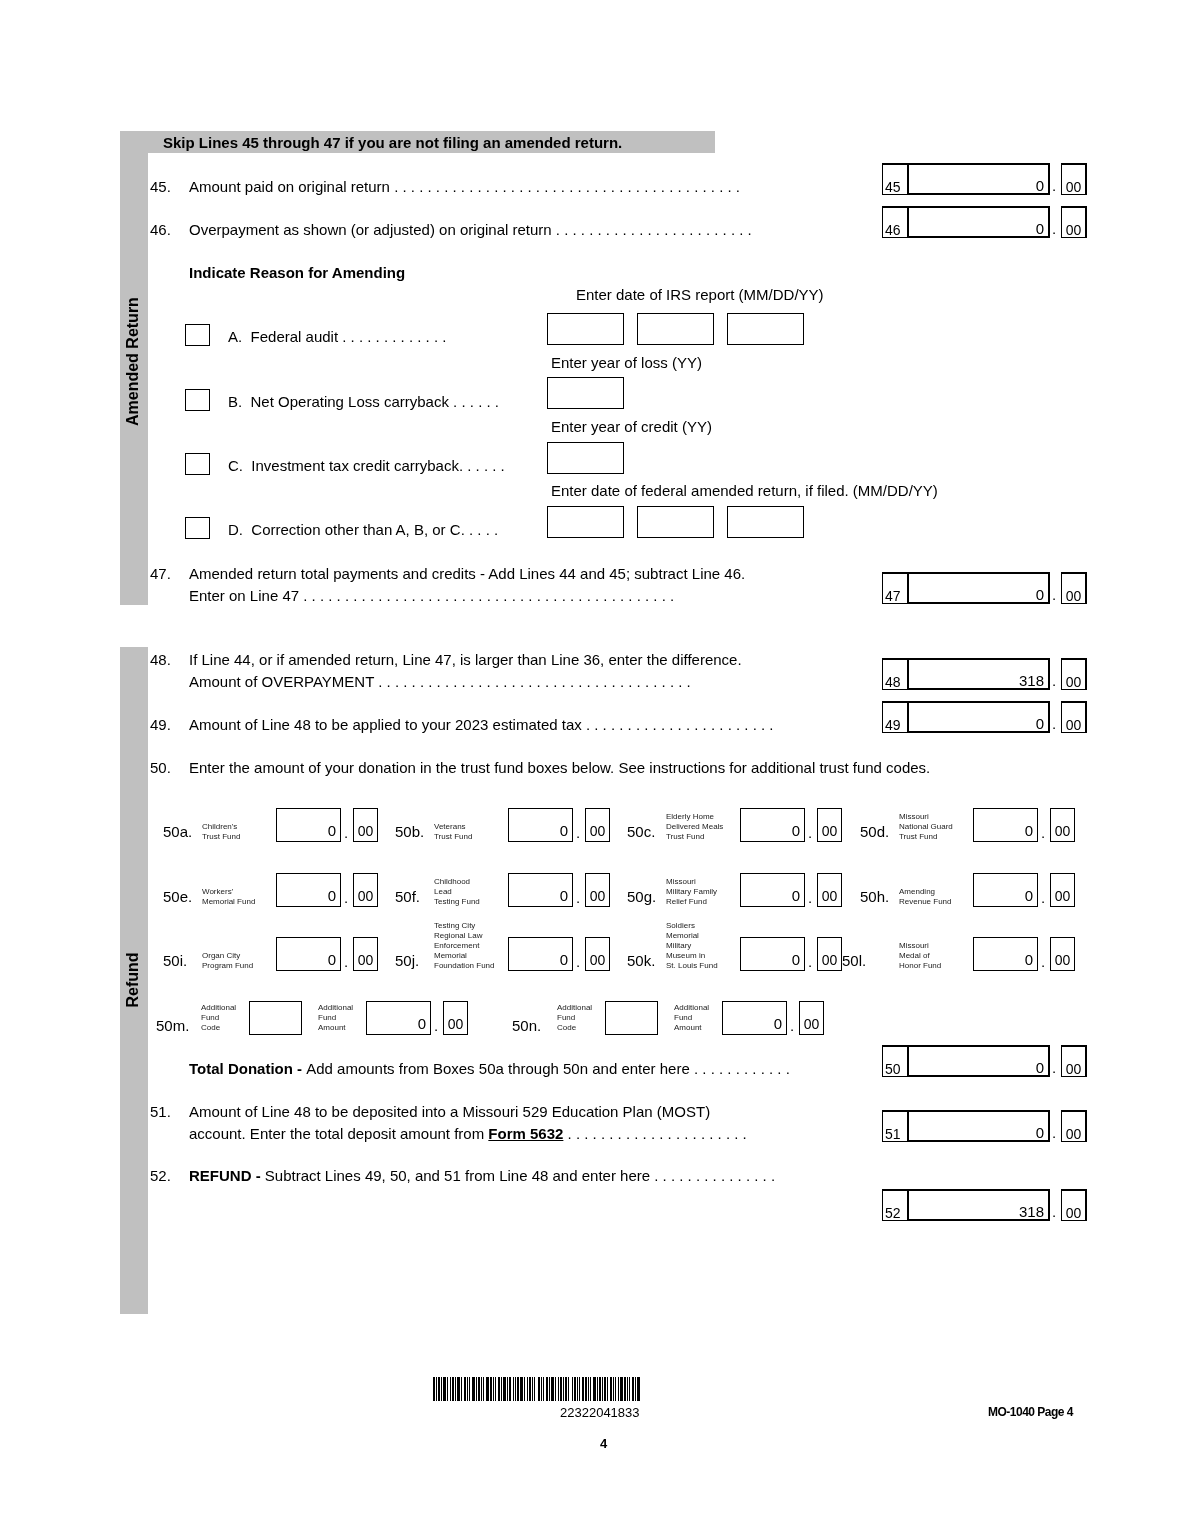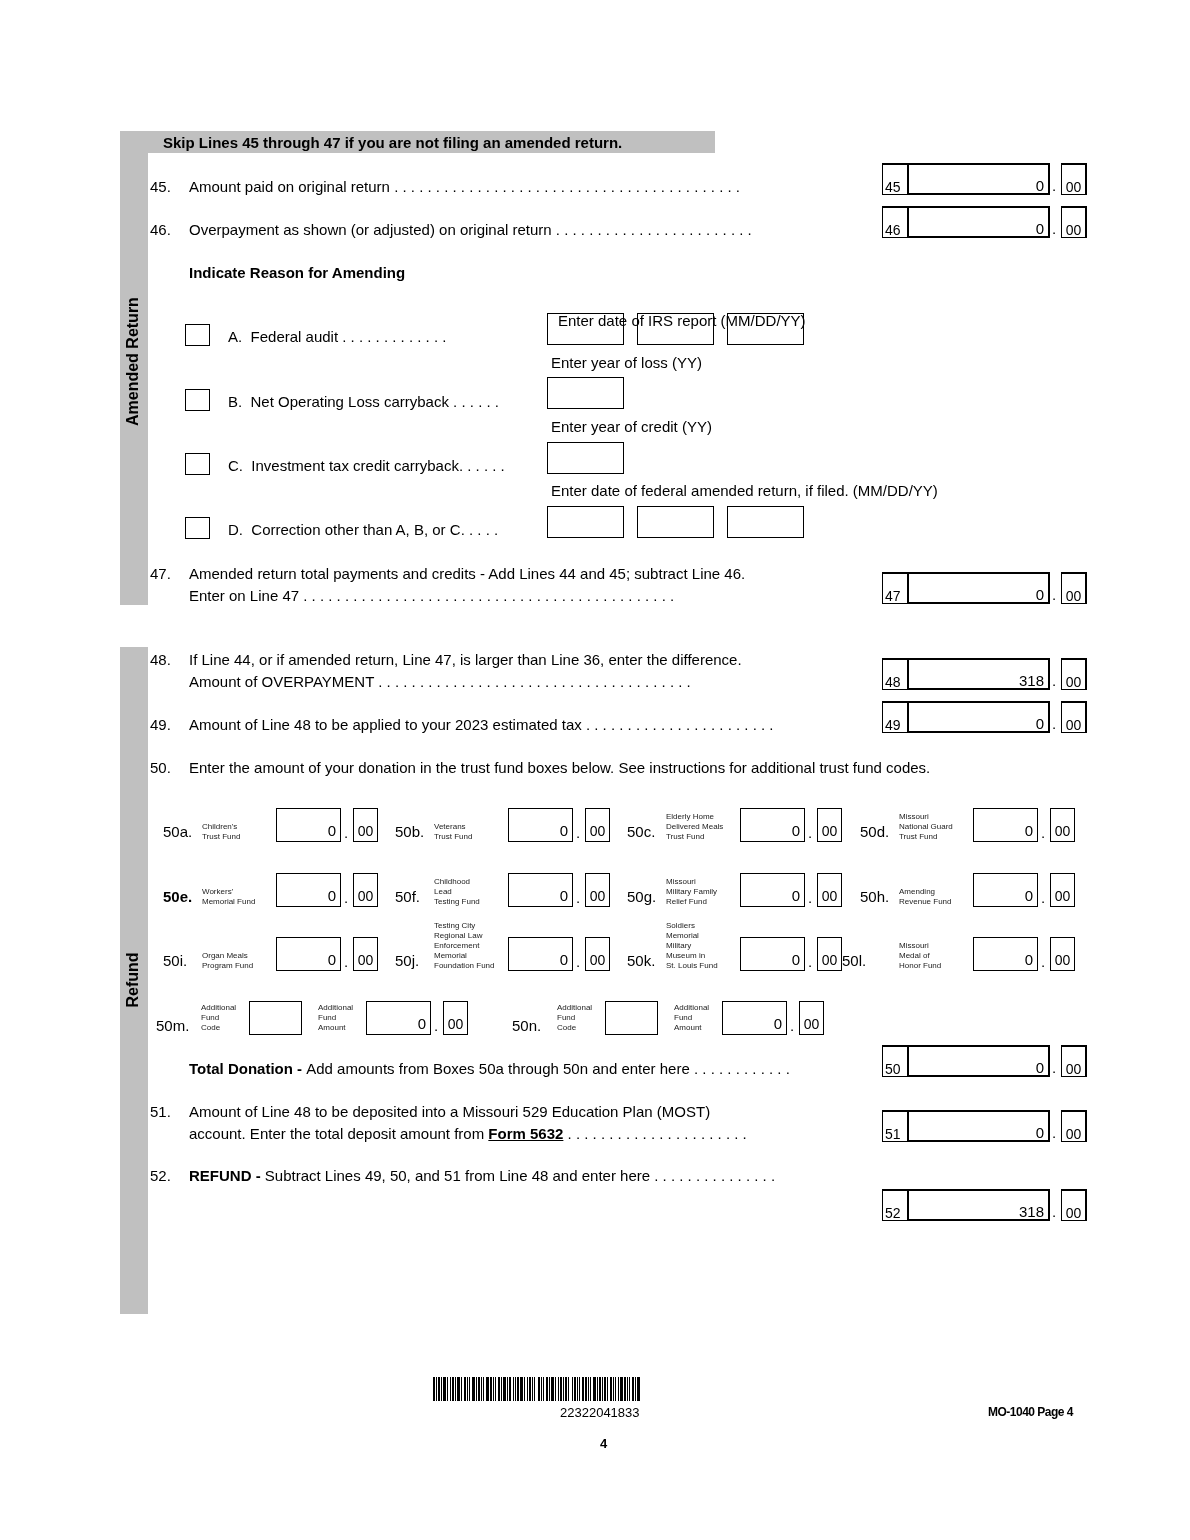--- a/index.html
+++ b/index.html
@@ -55,21 +55,21 @@
 <div class="txt" style="left:189px; top:221px;"><span>Overpayment as shown (or adjusted) on original return</span><span class="dots"> . . . . . . . . . . . . . . . . . . . . . . . .</span></div>
 <div class="amt" style="left:882px; top:206px;">
   <div class="lbl">46</div>
   <div class="val">0</div>
   <div class="dot">.</div>
   <div class="cents">00</div>
 </div>
 
 <div class="txt bold" style="left:189px; top:264px;">Indicate Reason for Amending</div>
 
-<div class="txt" style="left:558px; top:286px;margin-top:26px;">Enter date of IRS report (MM/DD/YY)</div>
+<div class="txt" style="left:576px; top:286px;">Enter date of IRS report (MM/DD/YY)</div>
 <div class="chk" style="left:185px; top:324px;"></div>
 <div class="txt" style="left:228px; top:328px;"><span>A.</span>&nbsp;&nbsp;<span>Federal audit</span><span class="dots"> . . . . . . . . . . . . .</span></div>
 <div class="datebox" style="left:547px; top:313px;"></div>
 <div class="datebox" style="left:637px; top:313px;"></div>
 <div class="datebox" style="left:727px; top:313px;"></div>
 
 <div class="txt" style="left:551px; top:354px;">Enter year of loss (YY)</div>
 <div class="chk" style="left:185px; top:389px;"></div>
 <div class="txt" style="left:228px; top:393px;"><span>B.</span>&nbsp;&nbsp;<span>Net Operating Loss carryback</span><span class="dots"> . . . . . .</span></div>
 <div class="datebox" style="left:547px; top:377px;"></div>
@@ -146,21 +146,21 @@
     <div class="dcent" style="left: 817px; top: 808px;">00</div>
     <div class="dnum" style="left: 860px; top: 823px;">50d.</div>
     <div class="dlabel" style="left: 899px; top: 812px;">
       <div>Missouri</div>
       <div>National Guard</div>
       <div>Trust Fund</div>
     </div>
     <div class="dbox" style="left: 973px; top: 808px; width: 65px;">0</div>
     <div class="ddot" style="left: 1041px; top: 824px;">.</div>
     <div class="dcent" style="left: 1050px; top: 808px;">00</div>
-    <div class="dnum" style="left: 163px; top: 888px; font-weight: bold;">50e.</div>
+    <div class="dnum" style="left: 163px; top: 888px;">50e.</div>
     <div class="dlabel" style="left: 202px; top: 887px;">
       <div>Workers'</div>
       <div>Memorial Fund</div>
     </div>
     <div class="dbox" style="left: 276px; top: 873px; width: 65px;">0</div>
     <div class="ddot" style="left: 344px; top: 889px;">.</div>
     <div class="dcent" style="left: 353px; top: 873px;">00</div>
     <div class="dnum" style="left: 395px; top: 888px;">50f.</div>
     <div class="dlabel" style="left: 434px; top: 877px;">
       <div>Childhood</div>
@@ -182,21 +182,21 @@
     <div class="dnum" style="left: 860px; top: 888px;">50h.</div>
     <div class="dlabel" style="left: 899px; top: 887px;">
       <div>Amending</div>
       <div>Revenue Fund</div>
     </div>
     <div class="dbox" style="left: 973px; top: 873px; width: 65px;">0</div>
     <div class="ddot" style="left: 1041px; top: 889px;">.</div>
     <div class="dcent" style="left: 1050px; top: 873px;">00</div>
     <div class="dnum" style="left: 163px; top: 952px;">50i.</div>
     <div class="dlabel" style="left: 202px; top: 951px;">
-      <div>Organ Meals</div>
+      <div>Organ City</div>
       <div>Program Fund</div>
     </div>
     <div class="dbox" style="left: 276px; top: 937px; width: 65px;">0</div>
     <div class="ddot" style="left: 344px; top: 953px;">.</div>
     <div class="dcent" style="left: 353px; top: 937px;">00</div>
     <div class="dnum" style="left: 395px; top: 952px;">50j.</div>
     <div class="dlabel" style="left: 434px; top: 921px;">
       <div>Testing City</div>
       <div>Regional Law</div>
       <div>Enforcement</div>

